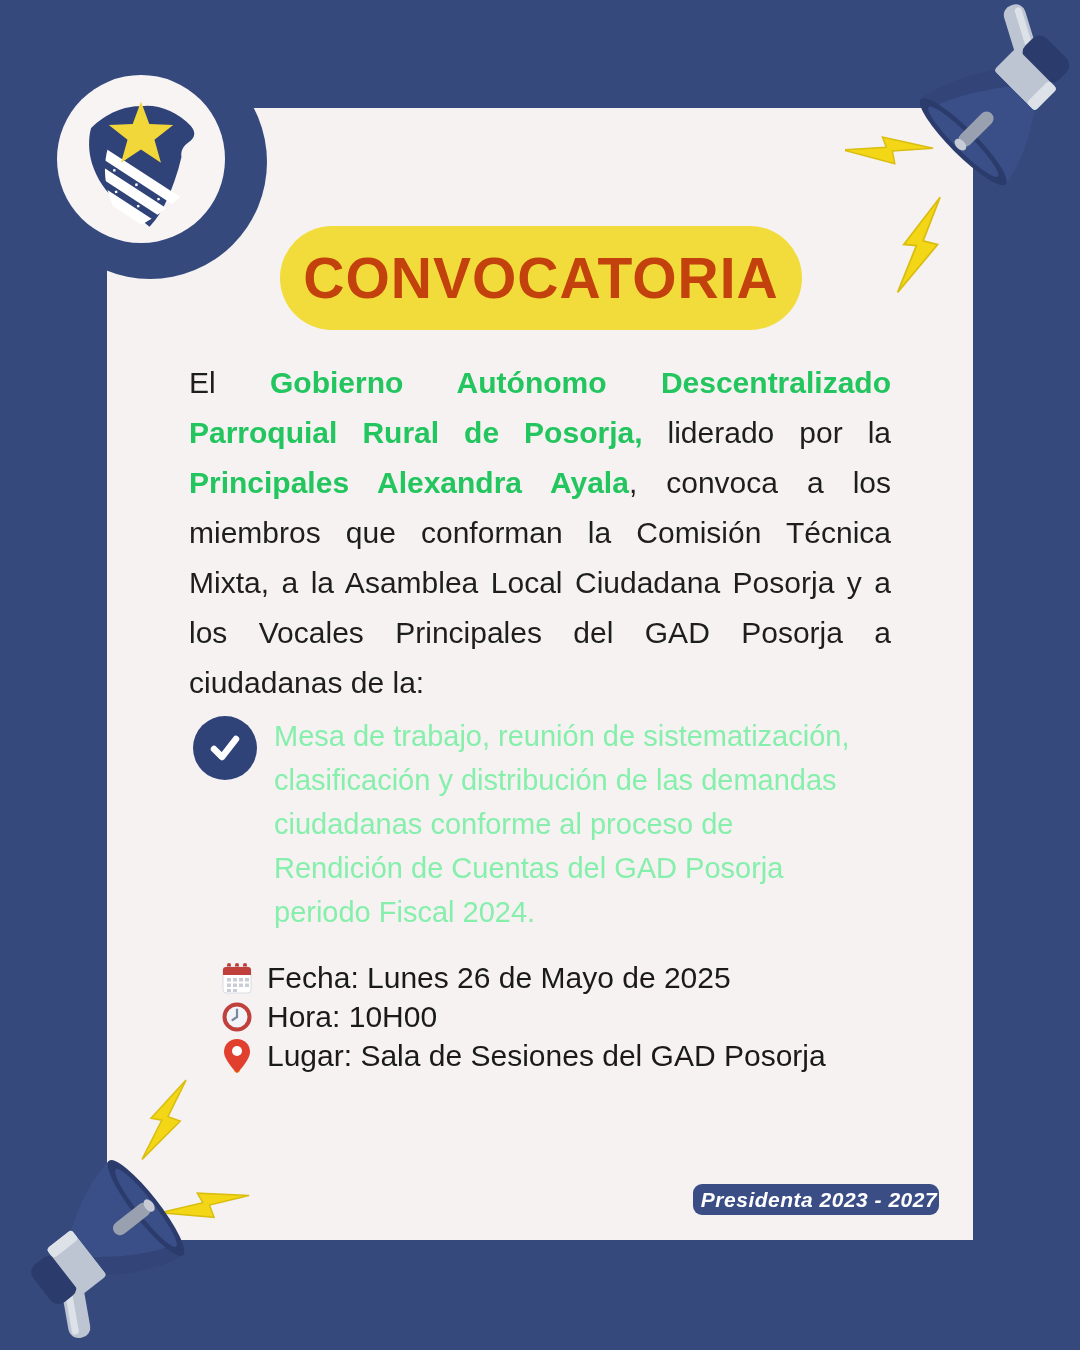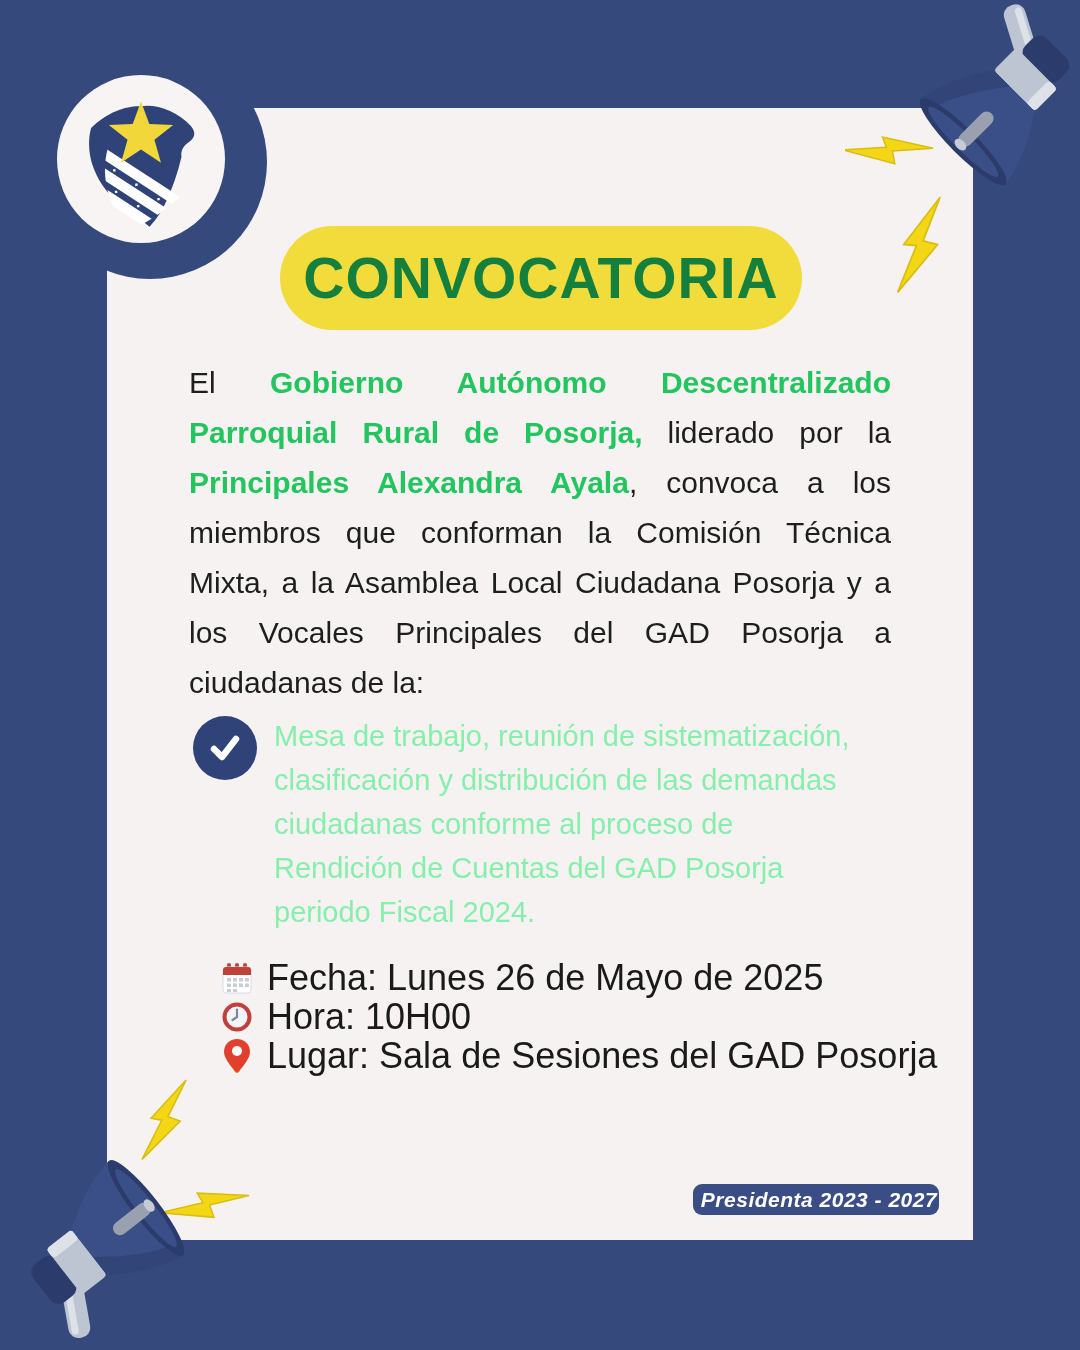--- a/index.html
+++ b/index.html
@@ -13,39 +13,39 @@
   .card{position:absolute;left:107px;top:108px;width:866px;height:1132px;background:var(--card);}
 
   
   .logo-ring{position:absolute;left:33px;top:45px;width:234px;height:234px;border-radius:50%;background:var(--bg);}
   .logo-circle{position:absolute;left:57px;top:75px;width:168px;height:168px;border-radius:50%;background:#F8F4F4;
                display:flex;align-items:center;justify-content:center;}
 
   
   .pill{position:absolute;left:280px;top:226px;width:522px;height:104px;border-radius:52px;
         background:var(--yellow);display:flex;align-items:center;justify-content:center;}
-  .pill span{font-size:57px;font-weight:900;letter-spacing:1px;color:#15803d;}
+  .pill span{font-size:57px;font-weight:900;letter-spacing:1px;color:#c2410c;}
 
   
   .intro{position:absolute;left:189px;top:358px;width:702px;
          font-size:30px;line-height:50px;color:var(--ink);
          text-align:justify;text-justify:inter-word;}
   .intro .b{font-weight:bold;color:#22c55e;}
 
   
   .check-circle{position:absolute;left:193px;top:716px;width:64px;height:64px;border-radius:50%;
                 background:var(--navy);display:flex;align-items:center;justify-content:center;}
   .agenda{position:absolute;left:274px;top:714px;width:620px;
           font-size:29px;line-height:44px;color:#86efac;white-space:pre-line;}
 
   
   .details{position:absolute;left:220px;top:962px;display:flex;flex-direction:column;gap:7px;}
   .drow{display:flex;align-items:center;height:32px;}
   .drow .dicon{width:34px;display:flex;justify-content:center;margin-right:13px;flex:0 0 34px;}
-  .drow .dtext{font-size:36px;color:#1A1A1A;white-space:nowrap;}
+  .drow .dtext{font-size:30px;color:#1A1A1A;white-space:nowrap;}
 
   
   .signature{position:absolute;left:640px;top:1104px;width:350px;text-align:center;
              font-family:"DejaVu Serif",serif;font-style:italic;font-weight:bold;
              font-size:44px;color:#2F4380;}
   .badge{position:absolute;left:693px;top:1184px;width:246px;height:31px;border-radius:9px;
          background:var(--badge);display:flex;align-items:center;justify-content:center;}
   .badge span{color:#fff;font-size:21px;font-weight:bold;font-style:italic;letter-spacing:.5px;margin-left:6px;}
 
   .decor{position:absolute;}

